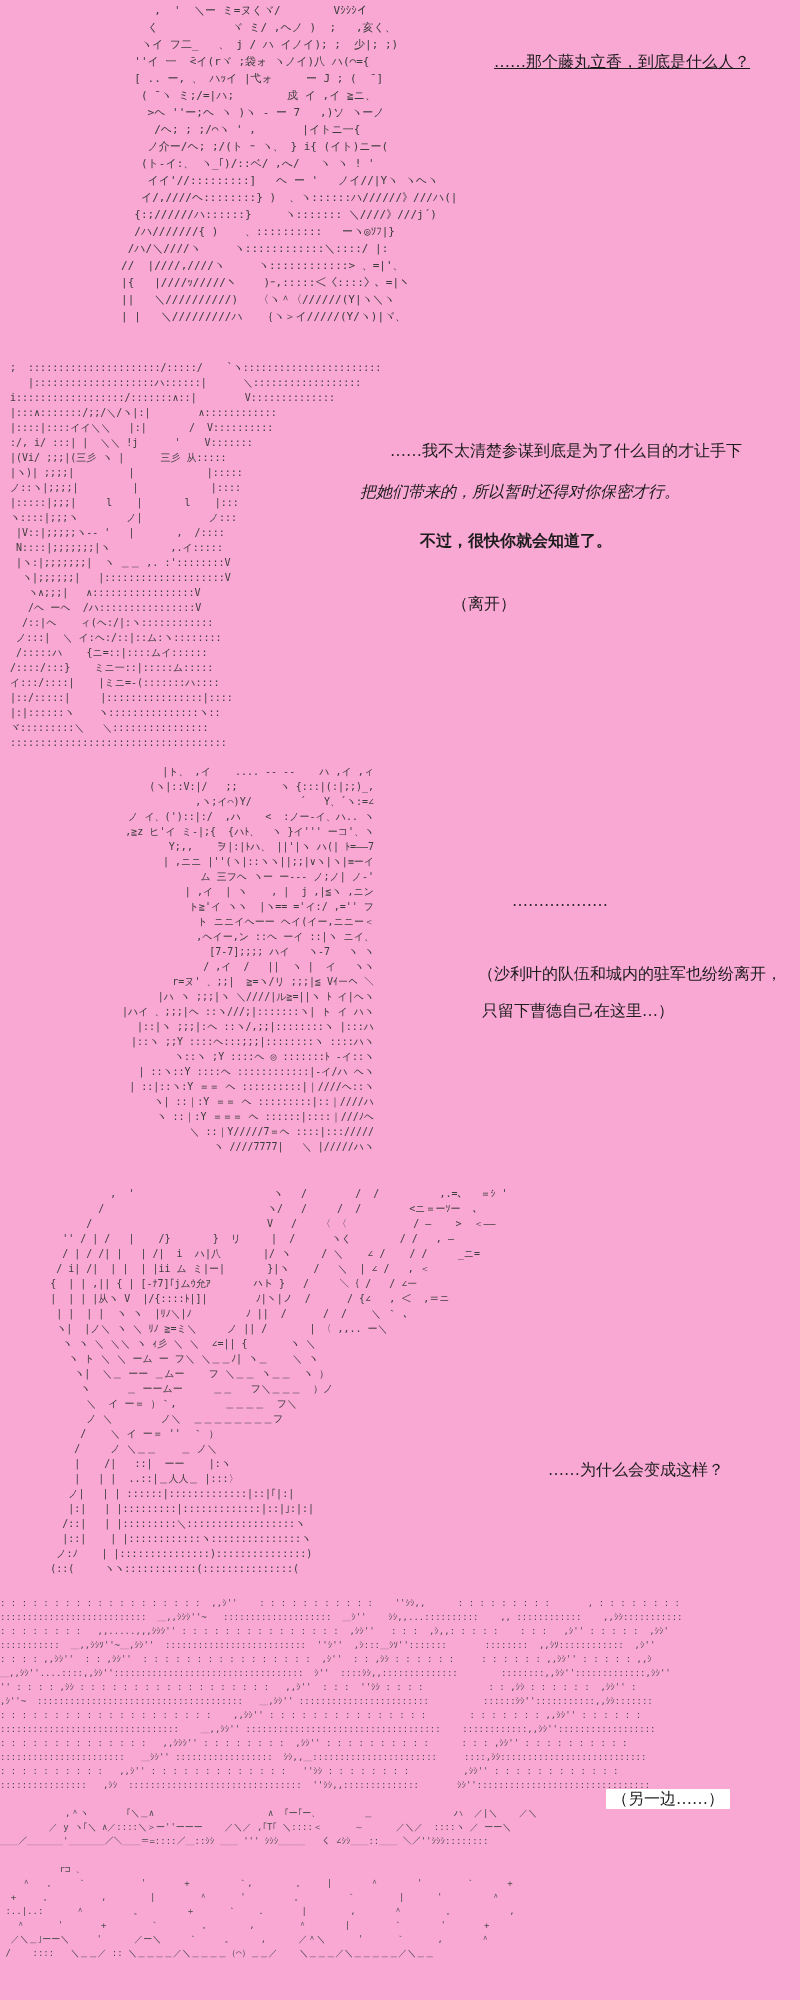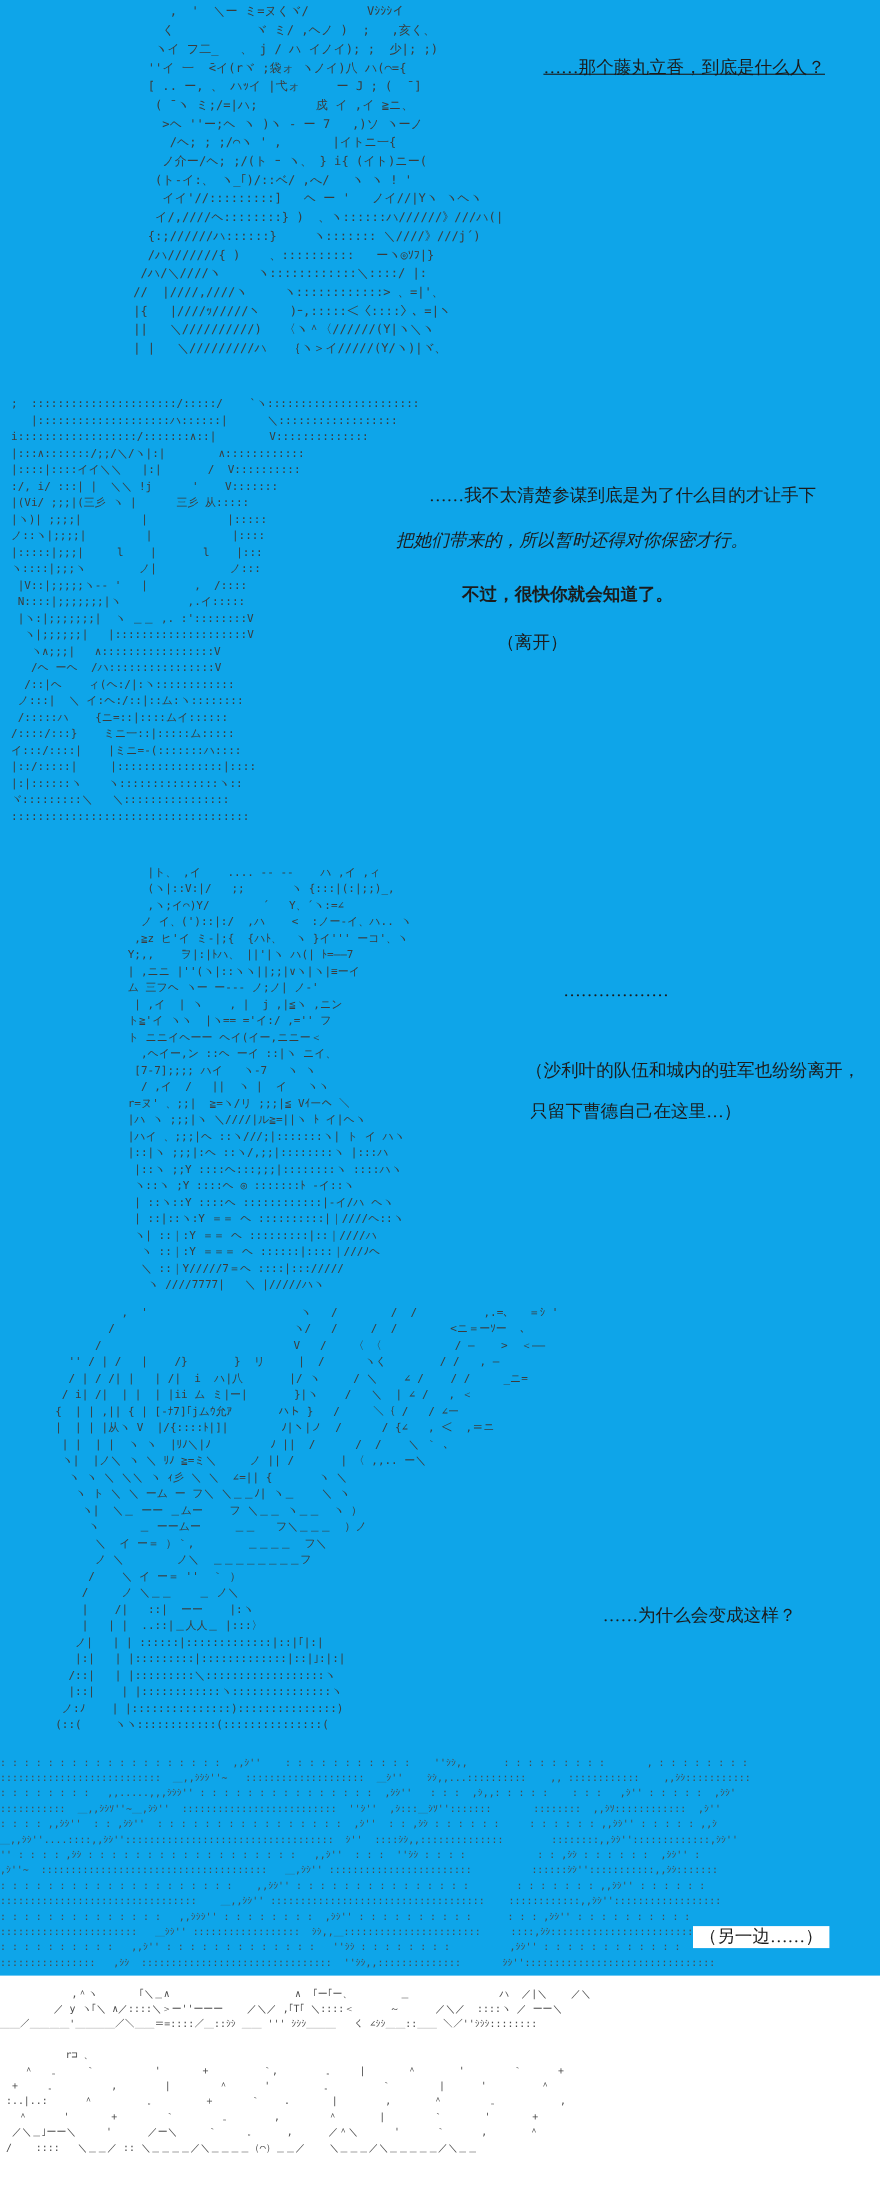--- a/index.html
+++ b/index.html
@@ -4,34 +4,34 @@
 <style>
   html, body {
     margin: 0; padding: 0;
     background: #ffffff;
     width: 800px; height: 2000px;
     overflow: hidden;
     font-family: "Liberation Sans", sans-serif;
   }
   #canvas {
     position: relative;
-    width: 800px; height: 1796px;
-    background: #0ea5e9;
+    width: 800px; height: 2000px;
+    background: #f9a8d4;
   }
   pre.aa {
     position: absolute;
     margin: 0;
     font-family: "DejaVu Sans Mono", monospace;
     color: #3c3c3c;
     white-space: pre;
     letter-spacing: 0;
   }
   #aa1 { left: 88px;  top: 2px;    font-size: 11px; line-height: 17px; }
   #aa2 { left: 4px;   top: 360px;  font-size: 10px; line-height: 15px; }
-  #aa3 { left: 92px;  top: 786px;  font-size: 10px; line-height: 15px; }
+  #aa3 { left: 92px;  top: 764px;  font-size: 10px; line-height: 15px; text-align: right; }
   #aa4 { left: 2px;   top: 1186px; font-size: 10px; line-height: 15px; }
   #aa5 { left: 0px;   top: 1596px; font-size: 9px;  line-height: 14px; color: #4a4a4a; }
   .dlg {
     position: absolute;
     font-family: "Liberation Serif", serif;
     font-size: 16px;
     color: #1c1c1c;
     white-space: nowrap;
     line-height: 1;
   }
@@ -90,21 +90,21 @@
  |:|::::::ヽ    ヽ:::::::::::::::ヽ::
  ヾ:::::::::＼   ＼::::::::::::::::
  ::::::::::::::::::::::::::::::::::::</pre>
 
   <div class="dlg" style="left:390px; top:443px;">……我不太清楚参谋到底是为了什么目的才让手下</div>
 
   <div class="dlg" style="left:360px; top:484px;font-style:italic;">把她们带来的，所以暂时还得对你保密才行。</div>
 
   <div class="dlg" style="left:420px; top:533px;font-weight:bold;">不过，很快你就会知道了。</div>
 
-  <div class="dlg" style="left:452px; top:577px;text-align:right;">（离开）</div>
+  <div class="dlg" style="left:452px; top:596px;text-align:right;">（离开）</div>
 
   <pre id="aa3" class="aa">       |ト、 ,イ    .... -- ‐‐    ハ ,イ ,ィ
        (ヽ|::V:|/   ;;       ヽ {:::|(:|;;)_,
        ,ヽ;イ⌒)Y/        ´   Y、´ヽ:=∠
       ノ イ、(')::|:/  ,ハ    &lt;  :ノー-イ、ハ.. ヽ
      ,≧z ヒ'イ ミ-|;{  {ハﾄ、  ヽ }イ''' ーコ'、ヽ
     Y;,,    ̄ヲ|:|ﾄハ、 ||'|ヽ ハ(| ﾄ=――7
     | ,ニニ |''(ヽ|::ヽヽ||;;|∨ヽ|ヽ|≡ーイ
     ム 三フヘ ヽー ー--- ノ;ノ| ノ-'
      | ,イ  | ヽ    , |  j ,|≦ヽ ,ニン
@@ -181,15 +181,15 @@
 ＿＿／＿＿＿＿'＿＿＿＿／＼＿＿＝=::::／＿::ｼｼ ＿＿ ''' ｼｼｼ＿＿＿   く ∠ｼｼ＿＿::＿＿ ＼／''ｼｼｼ::::::::
 
            r⊐ 、
     ＾   。    ｀          '       +         ｀,        。    |       ＾       '        ｀      +
   +     。         ,        |        ＾      '         。        ｀        |      '         ＾
  :..|..:      ＾         。        ＋      ｀    .       |        ,       ＾        。          ,
    ＾      '       +        ｀        。       ,        ＾       |        ｀       '       +
   ／＼＿｣ーー＼     '      ／ー＼     ｀     。     ,      ／＾＼      '      ｀      ,       ＾
  /    ::::   ＼＿＿／ :: ＼＿＿＿＿／＼＿＿＿＿（⌒）＿＿／    ＼＿＿＿／＼＿＿＿＿＿／＼＿＿</pre>
 
-  <div class="dlg" id="d5" style="left:606px; top:1751px;margin-left:24px;">（另一边……）</div>
+  <div class="dlg" id="d5" style="left:606px; top:1789px;">（另一边……）</div>
 
 </div>
 
 </body></html>

